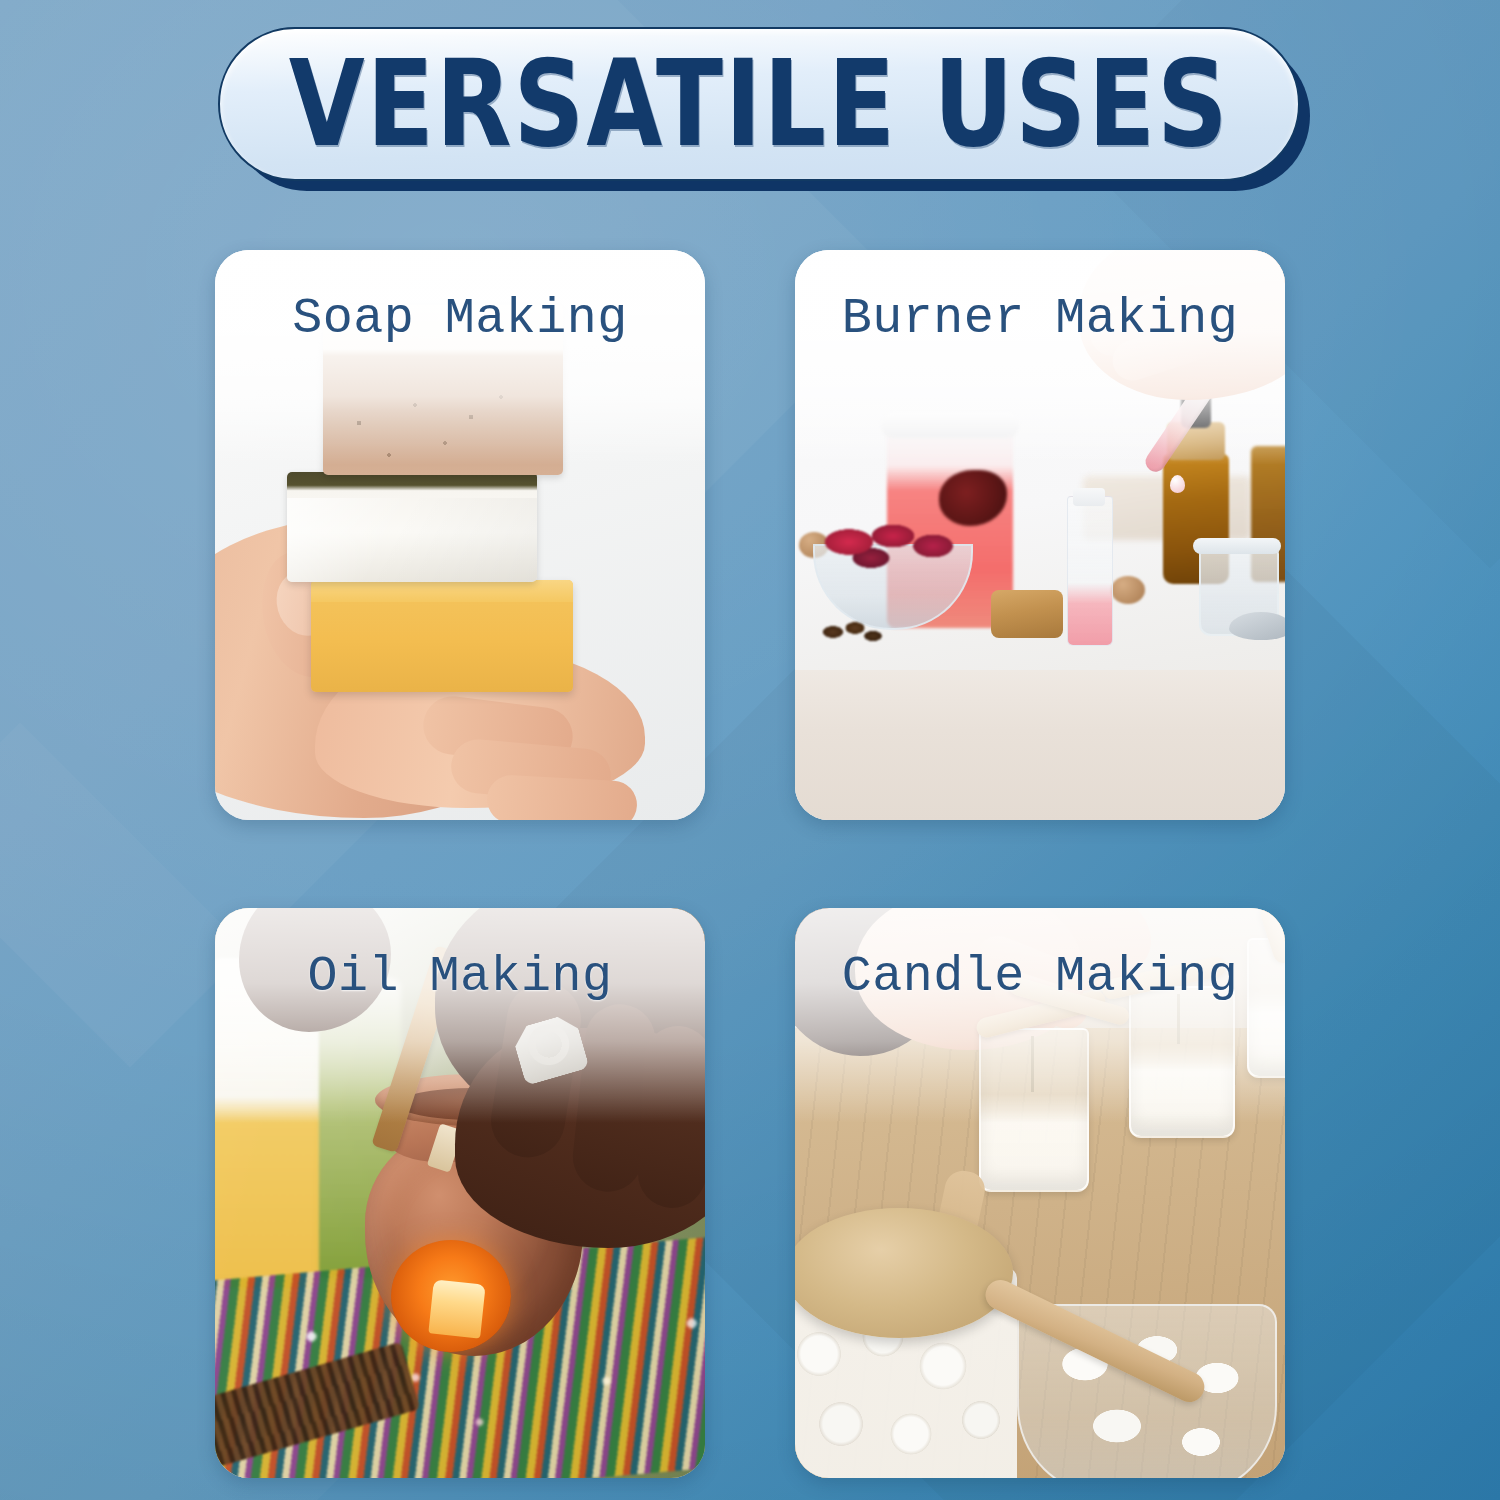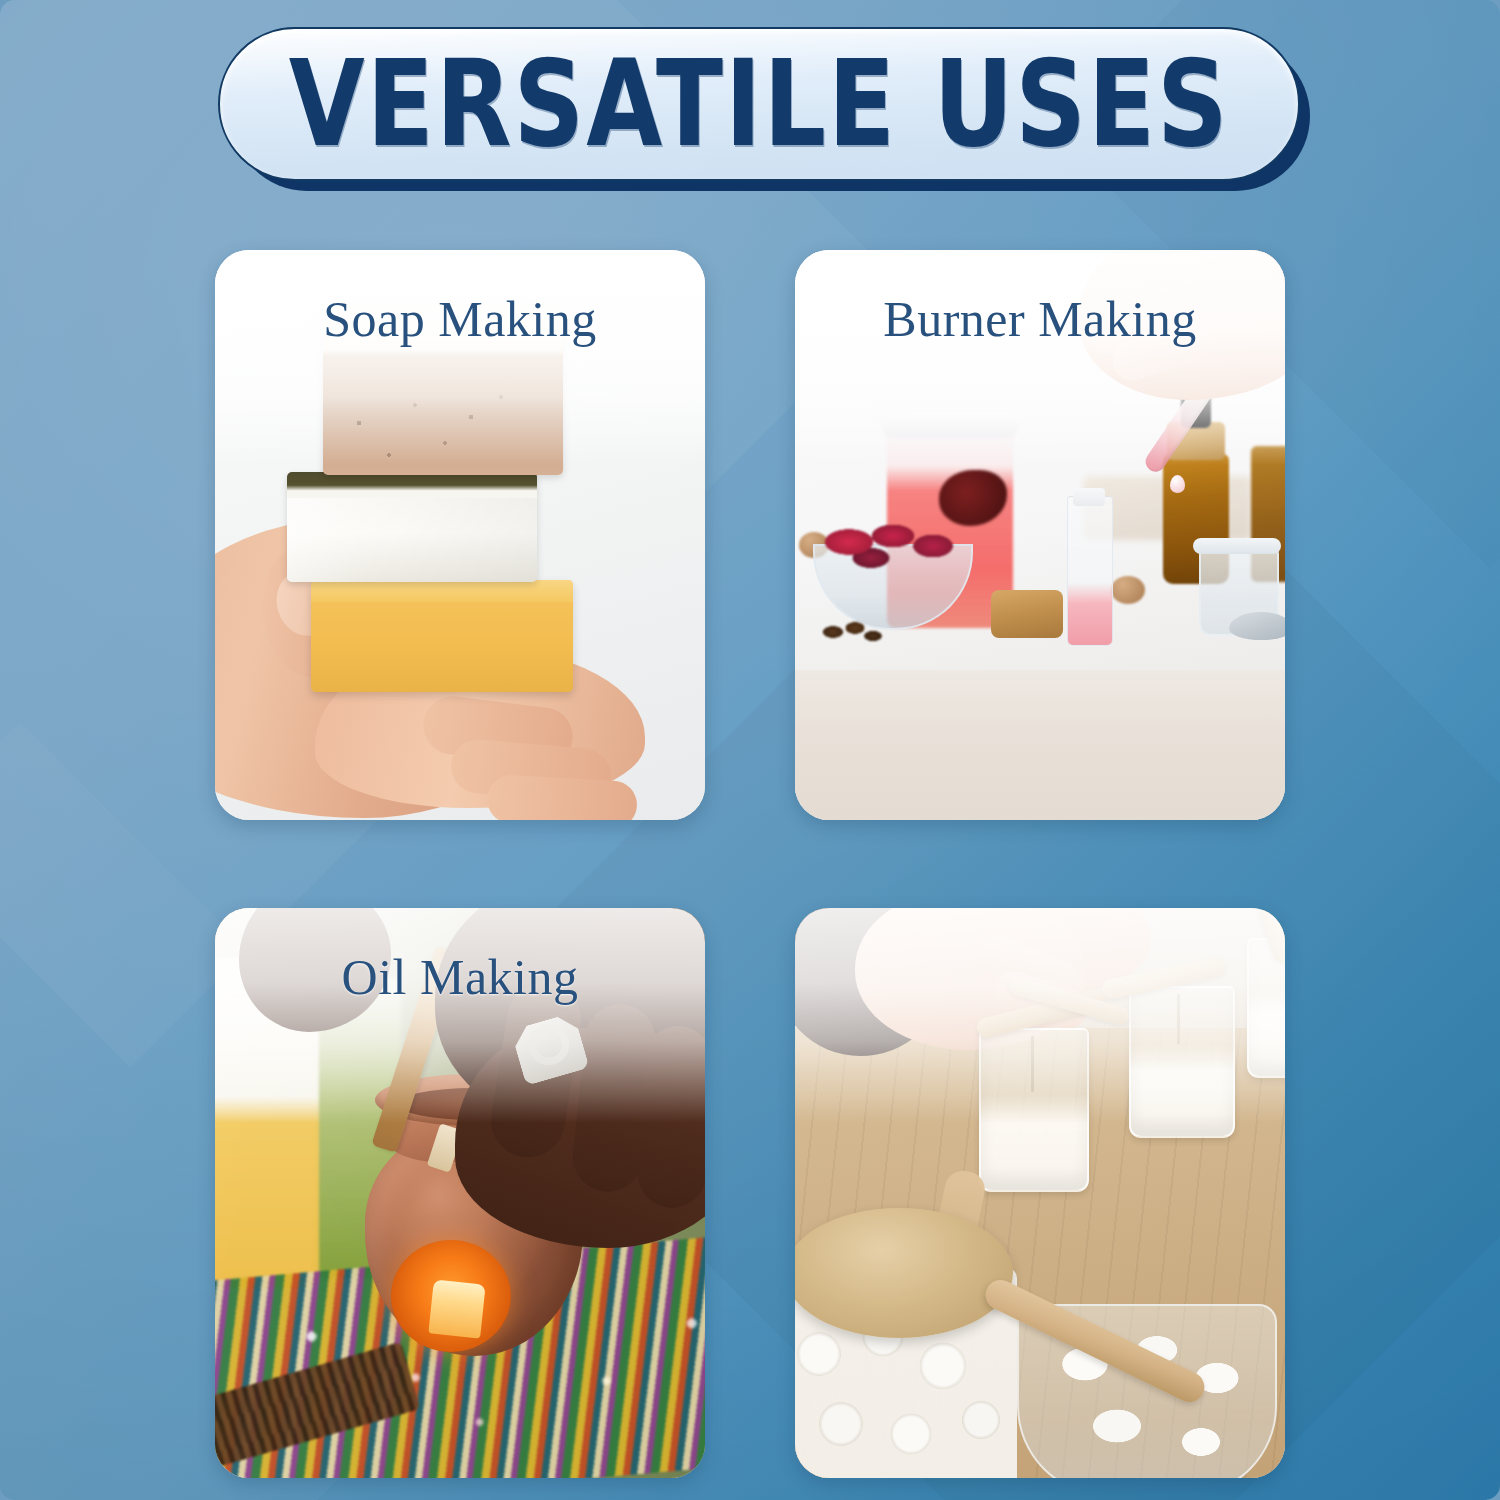--- a/index.html
+++ b/index.html
@@ -8,21 +8,20 @@
     width:1500px;height:1500px;overflow:hidden;
     font-family:"Liberation Sans", sans-serif;
     background:#6d9dc0;
   }
 
   
   .page{
     position:relative;width:1500px;height:1500px;overflow:hidden;
     background:
       linear-gradient(135deg,#7aa6c6 0%, #73a1c4 28%, #5f9bc2 55%, #3f8cba 80%, #2e80b4 100%);
-    border-radius: 15px;
   }
   .bg-facets{position:absolute;inset:0;pointer-events:none;}
   .facet{position:absolute;background:rgba(255,255,255,.035);}
   .f1{width:1100px;height:1100px;left:-420px;top:-260px;transform:rotate(45deg);background:rgba(255,255,255,.045);}
   .f2{width:900px;height:900px;left:640px;top:560px;transform:rotate(45deg);background:rgba(0,0,0,.028);}
   .f3{width:760px;height:760px;left:-360px;top:880px;transform:rotate(45deg);background:rgba(255,255,255,.03);}
   .f4{width:620px;height:620px;left:1180px;top:-180px;transform:rotate(45deg);background:rgba(0,0,0,.02);}
   .vig{position:absolute;inset:0;background:radial-gradient(120% 95% at 30% 18%, rgba(255,255,255,.09) 0%, rgba(255,255,255,0) 55%, rgba(0,0,0,.07) 100%);}
 
   
@@ -72,21 +71,21 @@
     position:absolute;left:0;right:0;top:0;height:215px;
     background:linear-gradient(180deg, rgba(255,255,255,.97) 0%, rgba(255,255,255,.93) 38%, rgba(255,255,255,.72) 68%, rgba(255,255,255,.25) 90%, rgba(255,255,255,0) 100%);
     pointer-events:none;z-index:6;
   }
   .veil.soft{
     background:linear-gradient(180deg, rgba(255,255,255,.9) 0%, rgba(255,255,255,.82) 35%, rgba(255,255,255,.6) 62%, rgba(255,255,255,.2) 88%, rgba(255,255,255,0) 100%);
   }
   .card-label{
     position:absolute;left:0;right:0;top:40px;z-index:8;
     text-align:center;
-    font-family:Liberation Serif, serif;
+    font-family:Liberation Mono, monospace;
     font-weight:400;
     font-size:50px;
     letter-spacing:.5px;
     color:#29517e;
     text-shadow:0 1px 2px rgba(255,255,255,.8);
   }
 
   
   .p-soap{background:linear-gradient(165deg,#fbfbfb 0%,#f3f4f4 45%,#e9ebec 100%);}
   .soap-hand{
@@ -645,16 +644,17 @@
         <div class="h1b"></div>
         <div class="spatula2"></div>
         <div class="jar-body"></div>
         <div class="wax-balls"></div>
         <div class="jar-lid"></div>
         <div class="bowl2"></div>
         <div class="flakes"></div>
         <div class="spatula"></div>
       </div>
       <div class="veil soft"></div>
+      <div class="card-label">Candle Making</div>
     </div>
 
   </div>
 </div>
 
 </body></html>

